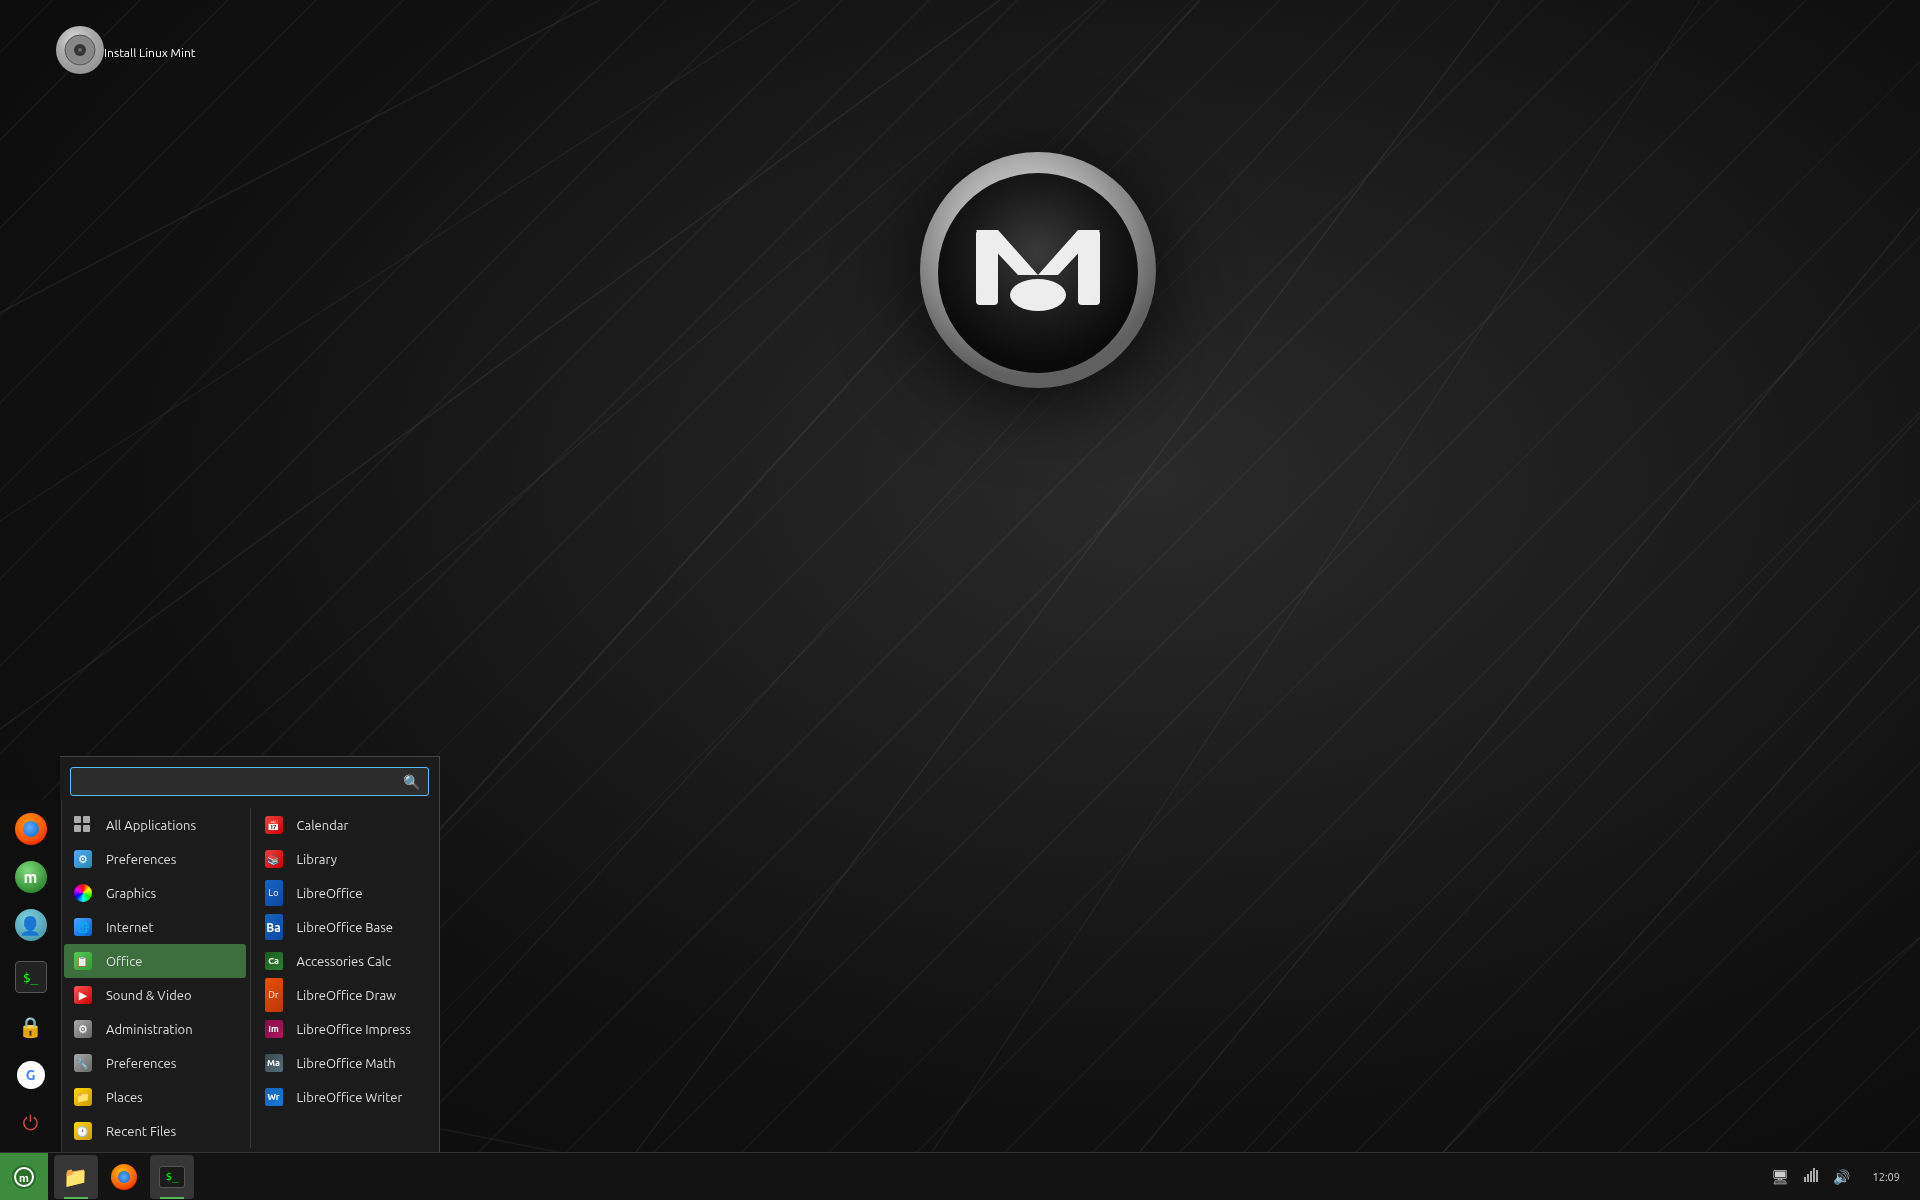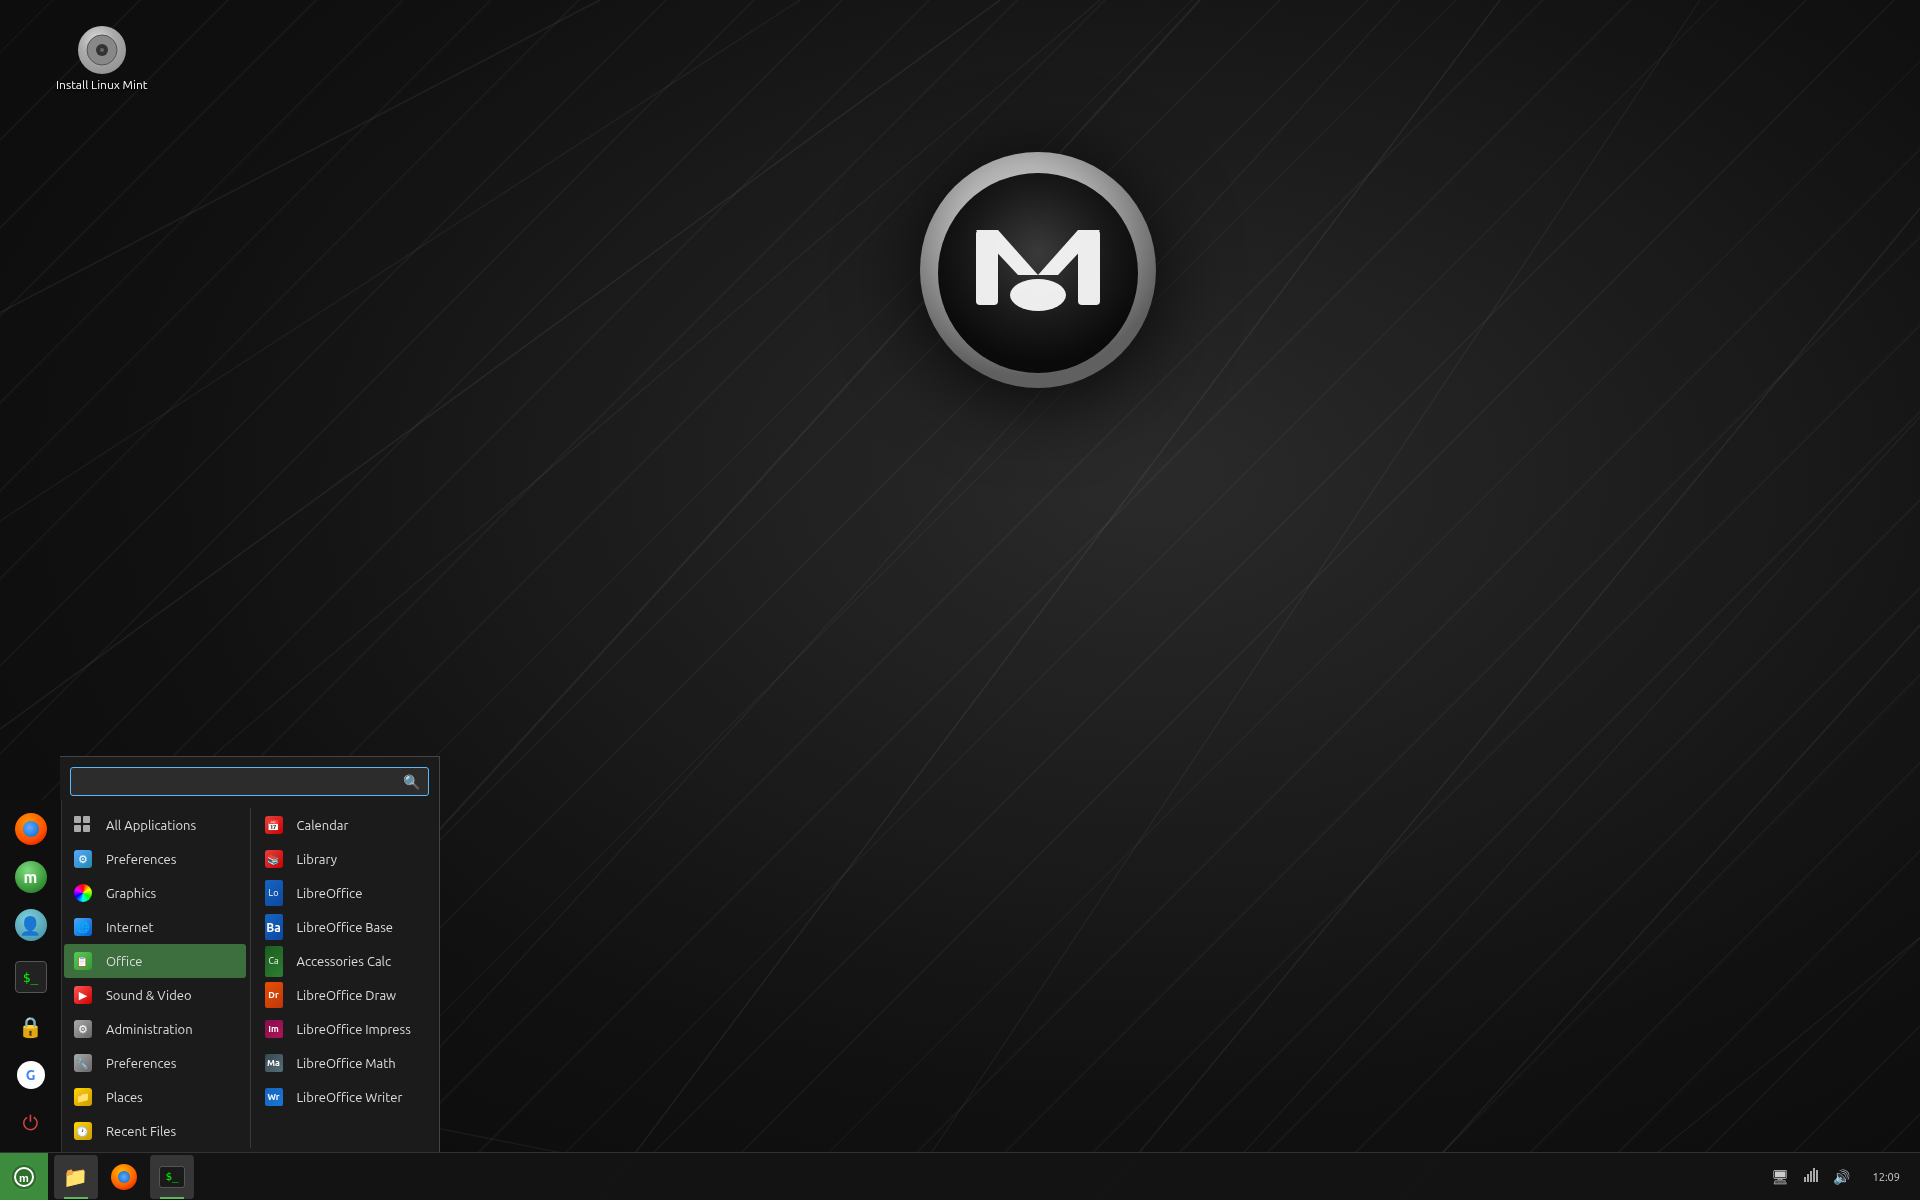--- a/index.html
+++ b/index.html
@@ -52,21 +52,21 @@
       height: 100%;
       filter: drop-shadow(0 10px 40px rgba(0,0,0,0.8));
     }
 
     
     .desktop-icon {
       position: absolute;
       top: 20px;
       left: 50px;
       display: flex;
-      flex-direction: column;
+      flex-direction: row;
       align-items: center;
       cursor: pointer;
       padding: 6px;
       border-radius: 4px;
     }
     .desktop-icon-img {
       width: 48px;
       height: 48px;
       border-radius: 50%;
       background: radial-gradient(circle at 40% 30%, #ddd 0%, #aaa 40%, #888 100%);
@@ -463,28 +463,28 @@
 
         <div class="menu-item">
           <div class="menu-item-icon">
             <div style="width:18px;height:26px;border-radius:2px;background:linear-gradient(135deg,#1565c0,#0d47a1);display:flex;align-items:center;justify-content:center;font-size:12px;color:white;font-weight:bold;">Ba</div>
           </div>
           <span>LibreOffice Base</span>
         </div>
 
         <div class="menu-item">
           <div class="menu-item-icon">
-            <div style="width:18px;height:31px;border-radius:2px;background:linear-gradient(135deg,#1b5e20,#2e7d32);display:flex;align-items:center;justify-content:center;font-size:9px;color:white;font-weight:normal;">Ca</div>
+            <div style="width:18px;height:18px;border-radius:2px;background:linear-gradient(135deg,#1b5e20,#2e7d32);display:flex;align-items:center;justify-content:center;font-size:9px;color:white;font-weight:bold;">Ca</div>
           </div>
           <span>Accessories Calc</span>
         </div>
 
         <div class="menu-item">
           <div class="menu-item-icon">
-            <div style="width:18px;height:26px;border-radius:2px;background:linear-gradient(135deg,#e65100,#bf360c);display:flex;align-items:center;justify-content:center;font-size:9px;color:white;font-weight:bold;">Dr</div>
+            <div style="width:18px;height:34px;border-radius:2px;background:linear-gradient(135deg,#e65100,#bf360c);display:flex;align-items:center;justify-content:center;font-size:9px;color:white;font-weight:normal;">Dr</div>
           </div>
           <span>LibreOffice Draw</span>
         </div>
 
         <div class="menu-item">
           <div class="menu-item-icon">
             <div style="width:18px;height:18px;border-radius:2px;background:linear-gradient(135deg,#880e4f,#ad1457);display:flex;align-items:center;justify-content:center;font-size:9px;color:white;font-weight:bold;">Im</div>
           </div>
           <span>LibreOffice Impress</span>
         </div>

